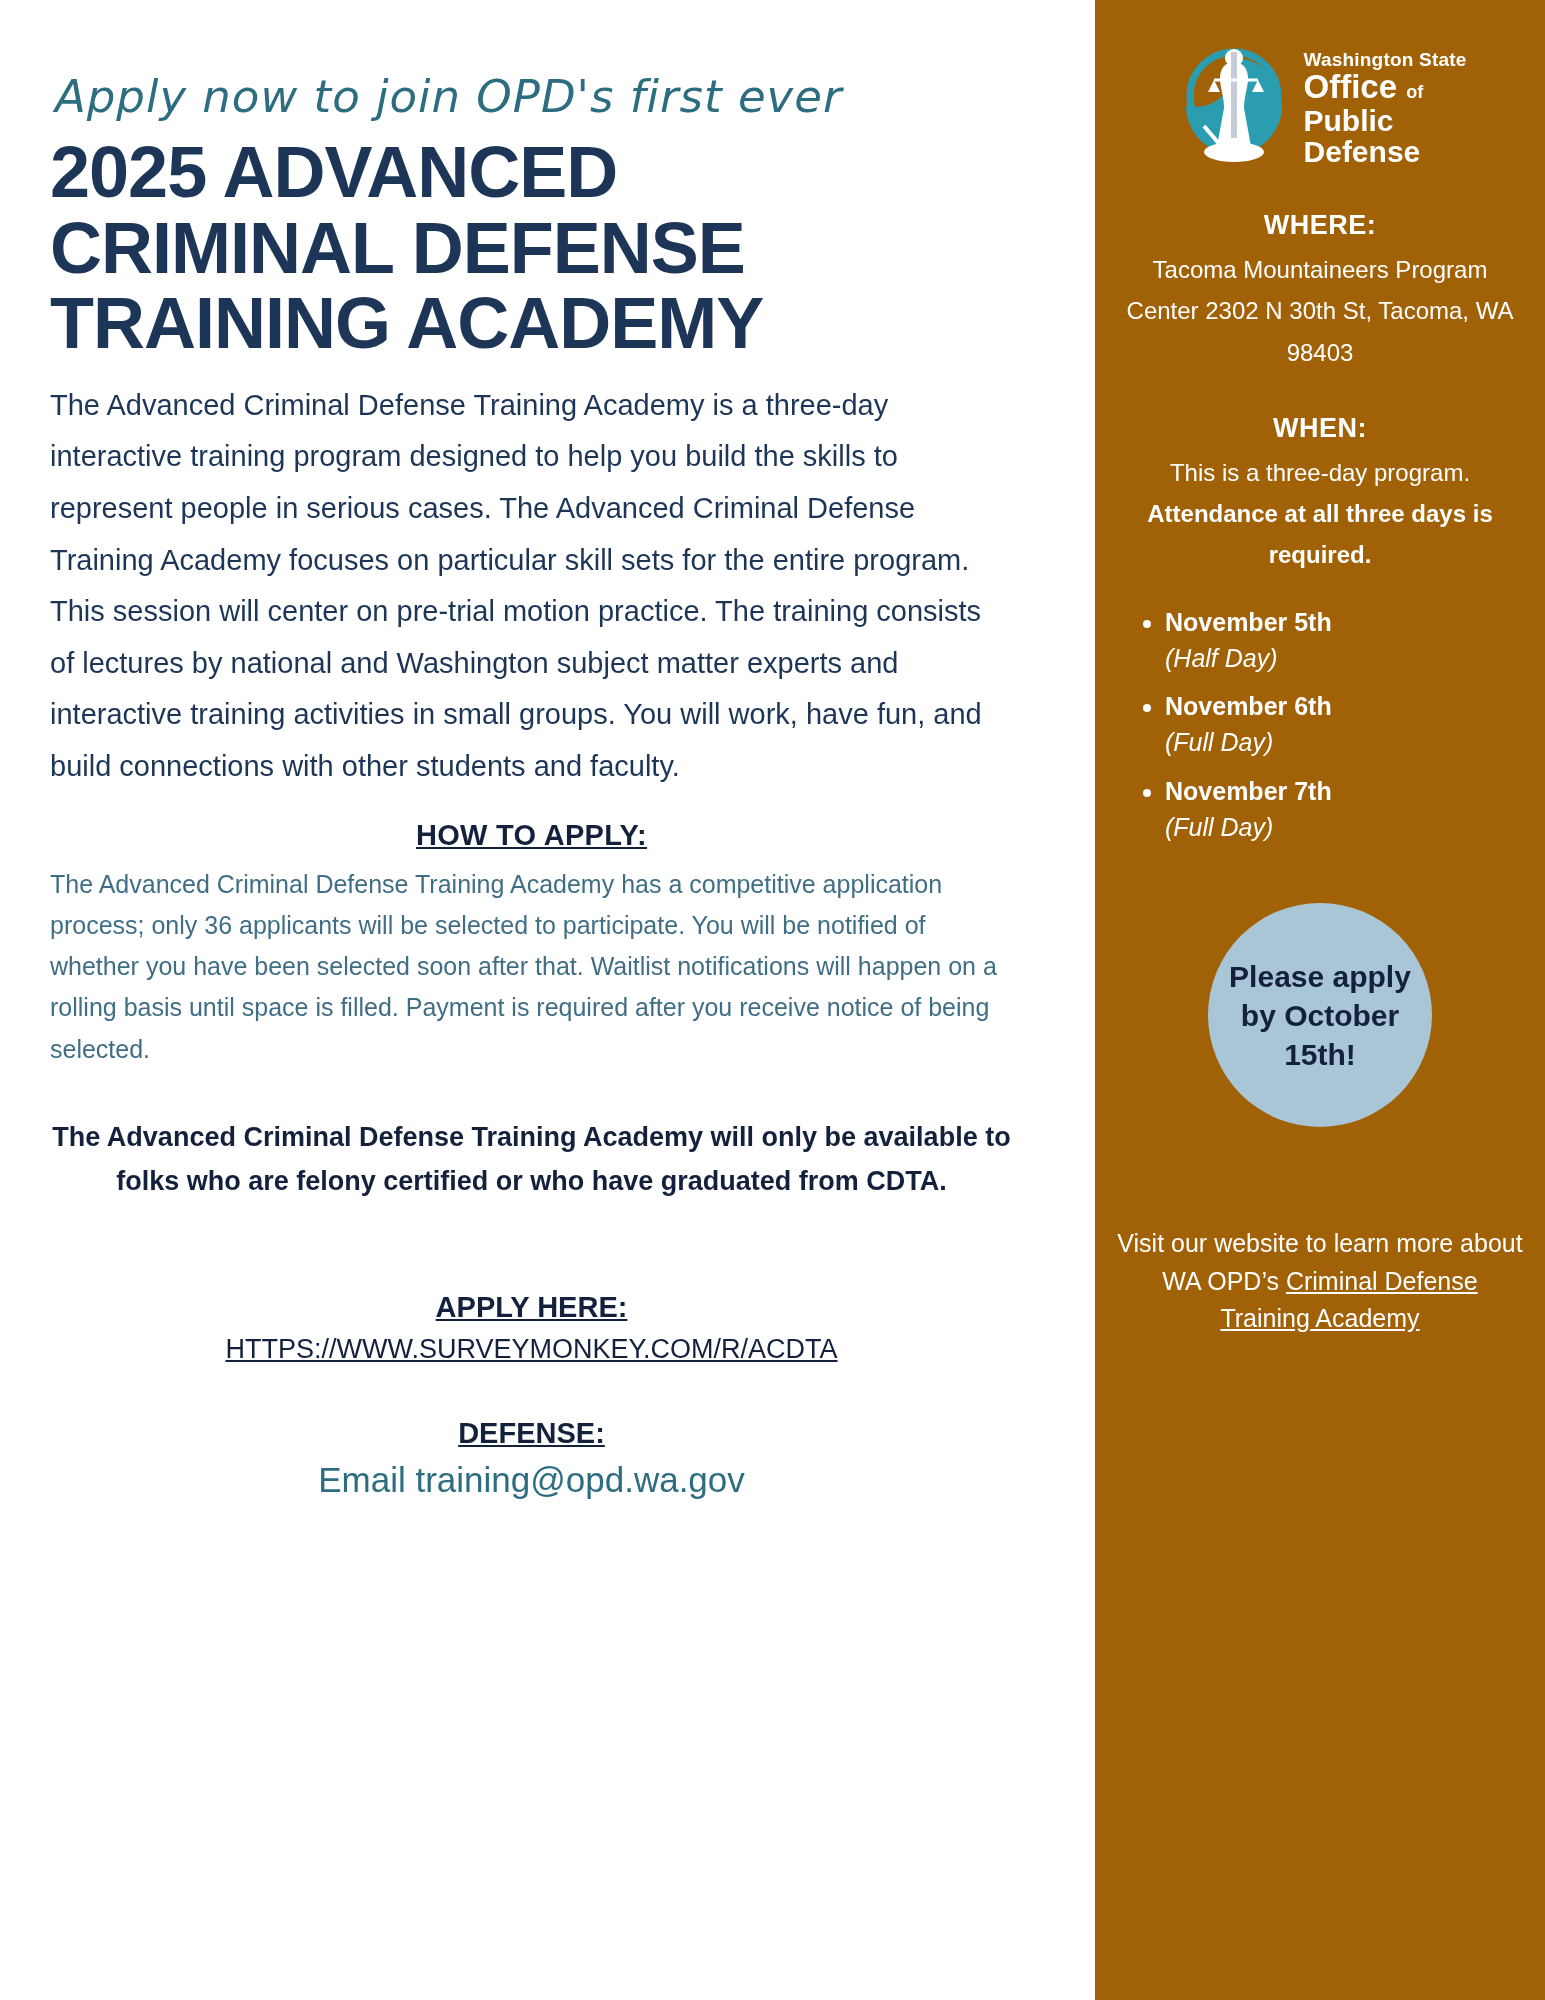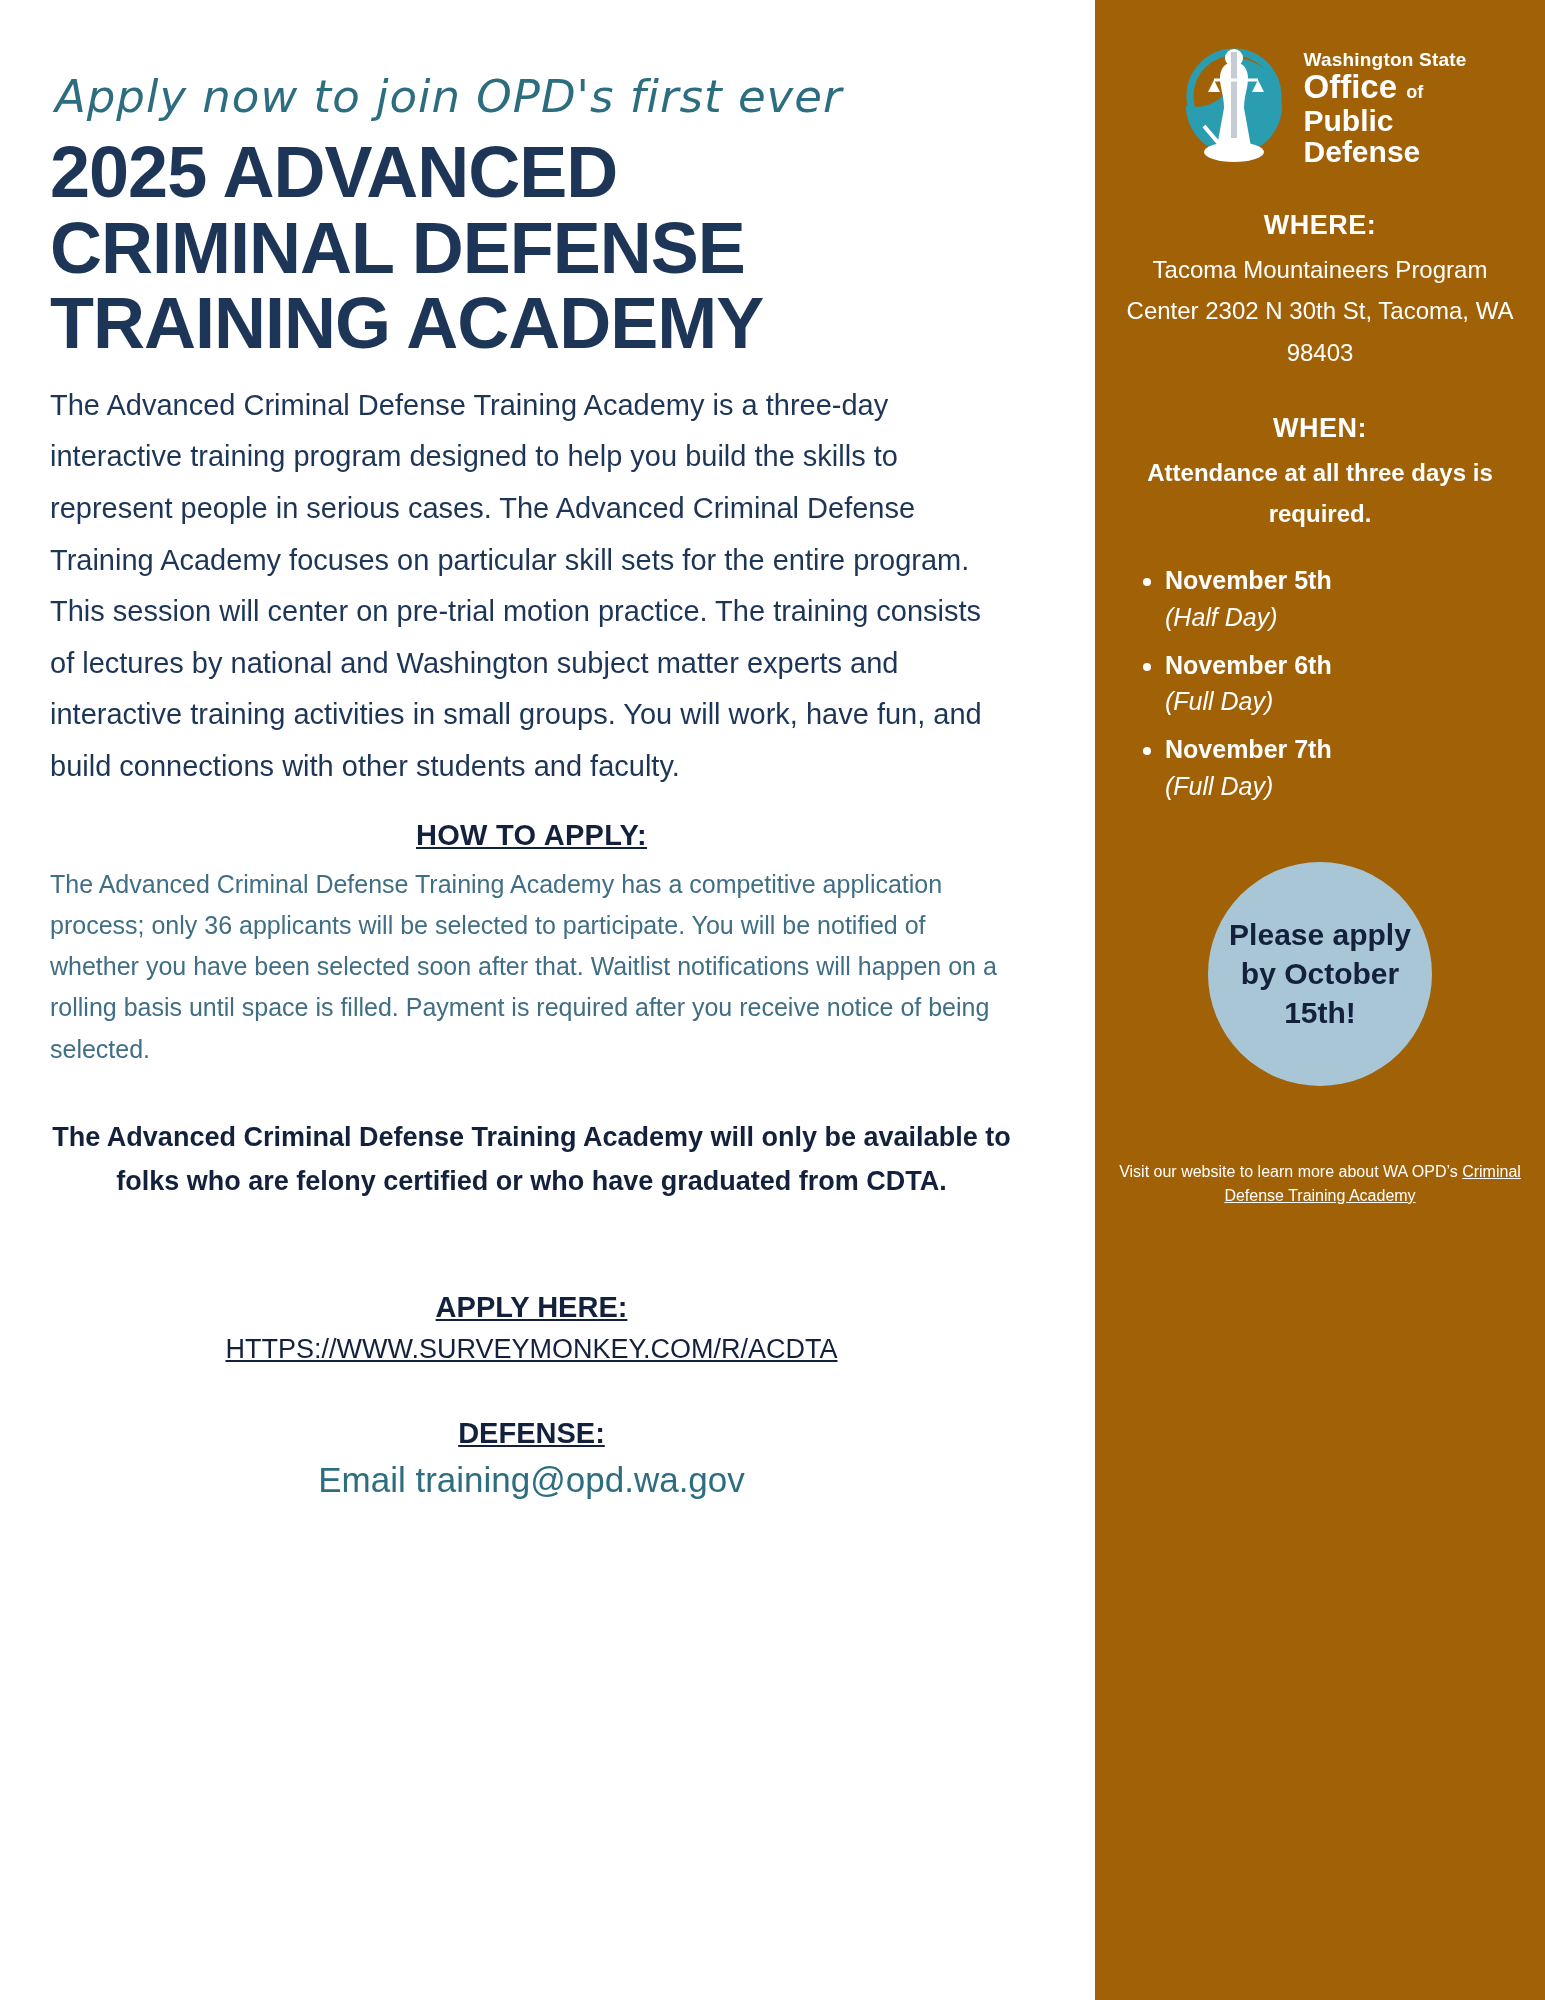--- a/index.html
+++ b/index.html
@@ -166,22 +166,22 @@
     font-weight: bold;
     font-size: 30px;
     line-height: 1.3;
     display: flex;
     align-items: center;
     justify-content: center;
     margin: 58px auto 0 auto;
     text-align: center;
   }
   .visit-block {
-    margin-top: 74px;
-    font-size: 16px;
+    margin-top: 98px;
+    font-size: 25px;
     line-height: 1.5;
   }
   .visit-link {
     color: #ffffff;
     text-decoration: underline;
     display: inline;
   }
 </style>
 </head>
 <body>
@@ -236,20 +236,21 @@
         <span class="l3">Public</span><br>
         <span class="l4">Defense</span>
       </span>
     </div>
 
     <div class="side-head">WHERE:</div>
     <p class="side-text">Tacoma Mountaineers Program Center 2302 N 30th St, Tacoma, WA 98403</p>
 
     <div class="when-block">
       <div class="side-head">WHEN:</div>
+      <p class="side-text">This is a three-day program.</p>
       <p class="side-text when-strong">Attendance at all three days is required.</p>
 
       <ul class="date-list">
         <li>
           <span class="d-name">November 5th</span>
           <span class="d-sub">(Half Day)</span>
         </li>
         <li>
           <span class="d-name">November 6th</span>
           <span class="d-sub">(Full Day)</span>

